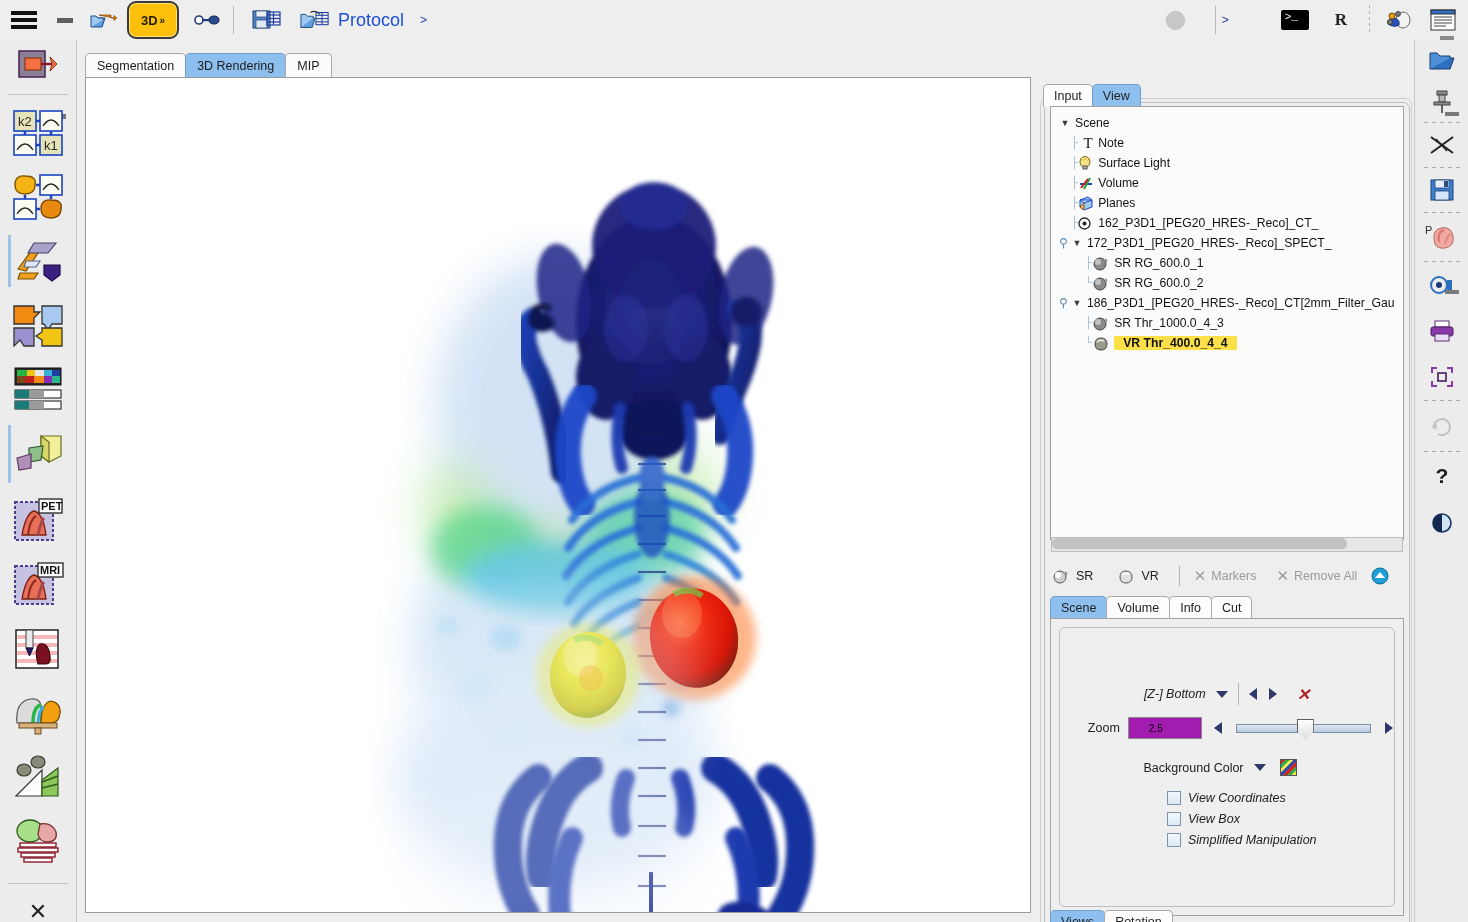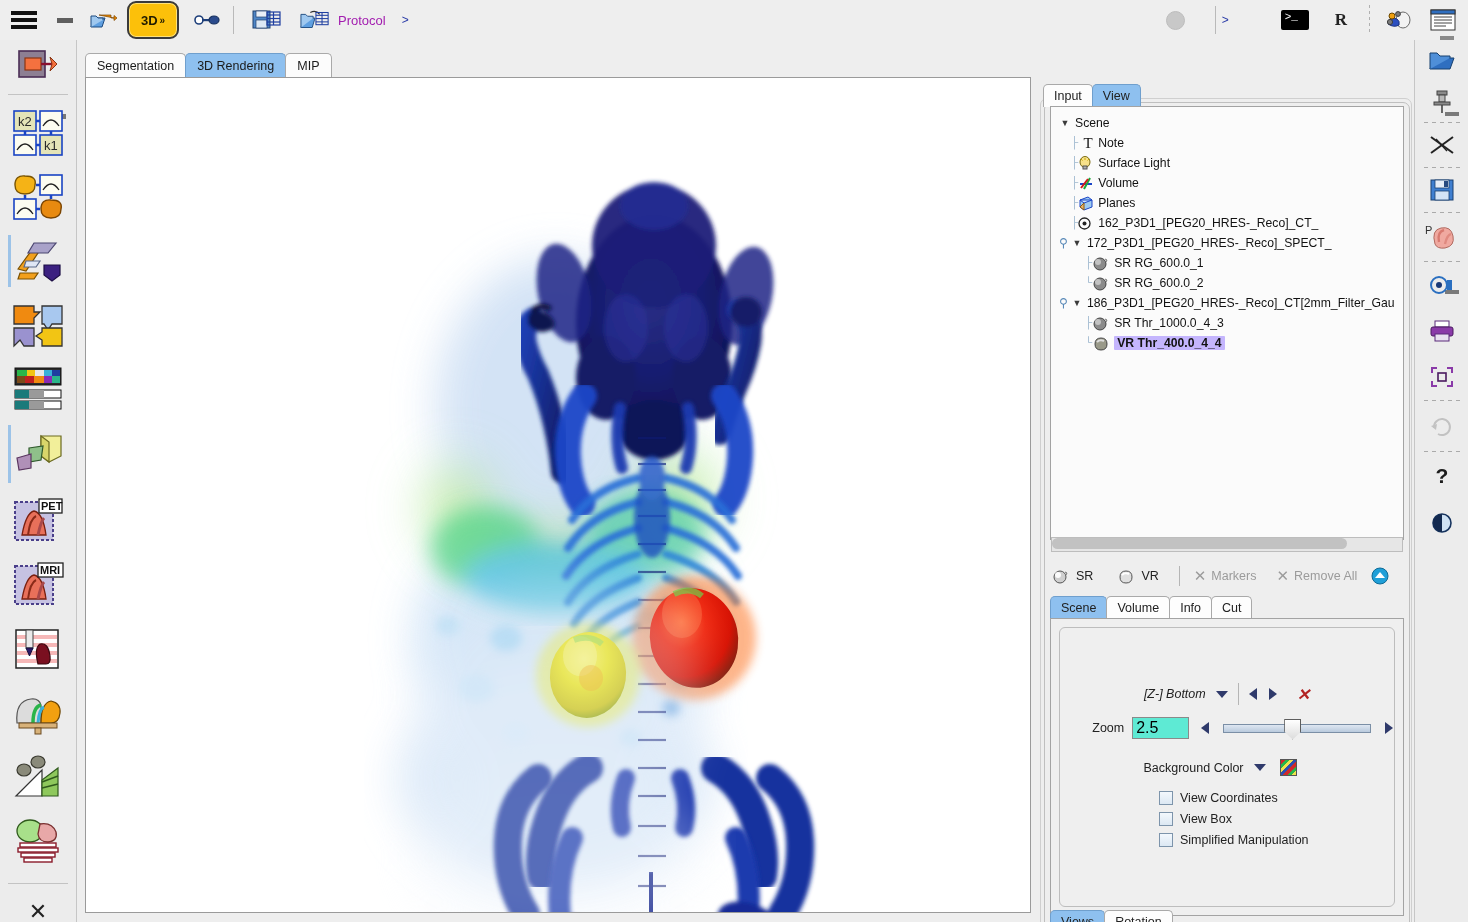--- a/index.html
+++ b/index.html
@@ -31,21 +31,21 @@
     font-size: 13px; font-weight: bold; color:#221c00; cursor:pointer;
     box-shadow: inset 0 0 0 1px #ffe27a;
   }
   .btn3d small { font-size: 10px; margin-left:2px; font-weight: bold;}
   .icon-link { width: 28px; height: 22px; margin-left: 14px; position: relative;}
   .vsep { width: 1px; height: 28px; background: #b9b9b9; margin: 0 12px; }
   .vsep-dash { width: 1px; height: 30px; margin: 0 10px;
                background: repeating-linear-gradient(to bottom,#b0b0b0 0 3px, transparent 3px 6px); }
   .icon-save-net { width: 30px; height: 26px; margin-left: 6px; position: relative; }
   .icon-open-net { width: 30px; height: 26px; margin-left: 18px; position: relative; }
-  .protocol-label { margin-left: 8px; font-size: 13px; color: #a21caf; }
+  .protocol-label { margin-left: 8px; font-size: 18px; color: #1d4ed8; }
   .chev { margin-left: 16px; color: #2b3ca8; font-size: 12px; }
   .grey-circle { width: 17px; height: 17px; border-radius: 50%; background:#c8c8c8; border:1px solid #bdbdbd; }
   .term-icon { width: 28px; height: 20px; background:#000; border-radius:2px; position: relative; }
   .term-icon::after { content: ">_"; position:absolute; left:4px; top:1px; color:#fff; font-family:"Liberation Mono", monospace; font-size:11px; }
   .r-icon { font-family: "Liberation Serif", serif; font-weight: bold; font-size: 17px; color:#222; }
   .win-icon { width: 26px; height: 22px; position: relative; }
 
   
   #leftbar {
     position: absolute; left: 0; top: 40px; width: 76px; height: 882px;
@@ -86,21 +86,21 @@
   .rp-tab.active { background:#8ec0ef; border-color:#6f9fcd; }
   .tree-box {
     position:absolute; left: 12px; top: 66px; width: 352px; height: 432px;
     background:#fbfbfb; border:1px solid #a3a3a3;
     overflow:hidden;
   }
   .tree { padding: 6px 0 0 4px; font-size: 12.2px; color:#121212; }
   .trow { height: 20px; display:flex; align-items:center; white-space:nowrap; cursor:pointer;}
   .caret { width:12px; display:inline-block; text-align:center; color:#3b3b3b; font-size: 9px; }
   .tline { color:#9fb8cf; font-family:"Liberation Mono", monospace; font-size: 12px; }
-  .titem-sel { background:#c4b5fd; font-weight:bold; padding: 0 3px; border-radius:1px;text-align:right;}
+  .titem-sel { background:#fde047; font-weight:bold; padding: 0 9px; border-radius:1px;text-align:right;}
   .hscroll {
     position:absolute; left: 13px; top: 497px; width: 350px; height: 13px;
     background:#e6e6e6; border:1px solid #bdbdbd;
   }
   .hscroll i { display:block; height: 11px; width: 295px; background:#c2c2c2; border-radius:6px; }
   .srvr-row {
     position:absolute; left: 14px; top: 524px; width: 350px; height: 24px;
     display:flex; align-items:center; font-size: 12.5px;
   }
   .srvr-row .lbl { margin-left: 4px; }
@@ -117,21 +117,21 @@
     border:1px solid #bfbfbf; border-radius:7px; pointer-events:none;
   }
   .outer-frame2 {
     position:absolute; left: 2px; top: 58px; width: 370px; height: 846px;
     border:1px solid #cfcfcf; border-radius:7px; pointer-events:none;
   }
   .caret-dn { width:0;height:0;border-left:6px solid transparent;border-right:6px solid transparent;border-top:7px solid #2f3a6b; margin-left:10px; cursor:pointer;}
   .tri-l { width:0;height:0;border-top:6px solid transparent;border-bottom:6px solid transparent;border-right:8px solid #2f3a6b; cursor:pointer;}
   .tri-r { width:0;height:0;border-top:6px solid transparent;border-bottom:6px solid transparent;border-left:8px solid #2f3a6b; cursor:pointer;}
   .xred { color:#b22222; font-size:16px; font-weight:bold; cursor:pointer; }
-  .zoom-input { width: 50px; height: 18px; border:1px solid #8a8a8a; background:#5eead4; font-size:16px; padding-left:3px; }
+  .zoom-input { width: 50px; height: 18px; border:1px solid #8a8a8a; background:#a21caf; font-size:10px; padding-left:20px; }
   .slider-track { width: 148px; height: 7px; background:linear-gradient(#dfe7f2,#b9cadd); border:1px solid #7b8fa6; position:relative; }
   .slider-thumb { position:absolute; left: 60px; top:-6px; width:15px; height:19px;
      background:linear-gradient(#ffffff,#dcdcdc); border:1px solid #5d5d5d;
      clip-path: polygon(0 0,100% 0,100% 62%,50% 100%,0 62%); cursor:pointer; }
   .cbrow { display:flex; align-items:center; margin-bottom:7px; font-size:12.5px; }
   .cbox { width:12px; height:12px; border:1px solid #7d94ab; background:linear-gradient(#f3f8fd,#dce8f3); margin-right:7px; cursor:pointer; }
   .bgswatch { width:15px; height:15px; border:1px solid #555; margin-left:14px; cursor:pointer;
      background: repeating-linear-gradient(135deg,#cf2a2a 0 3px,#2ab54a 3px 6px,#f0e24a 6px 9px,#2d4fb0 9px 12px); }
 
   
@@ -863,21 +863,21 @@
         </span>
         <span class="tri-r" style="margin-left:14px;"></span>
       </div>
 
       <div style="position:absolute;left:0;right:14px;top:140px;display:flex;align-items:center;justify-content:center;">
         <span style="font-size:12.5px;">Background Color</span>
         <span class="caret-dn"></span>
         <span class="bgswatch"></span>
       </div>
 
-      <div style="position:absolute;left:108px;top:172px;">
+      <div style="position:absolute;left:116px;top:172px;font-style:italic;">
         <div class="cbrow">
           <span class="cbox"></span>
           <span>View Coordinates</span>
         </div>
         <div class="cbrow">
           <span class="cbox"></span>
           <span>View Box</span>
         </div>
         <div class="cbrow">
           <span class="cbox"></span>

